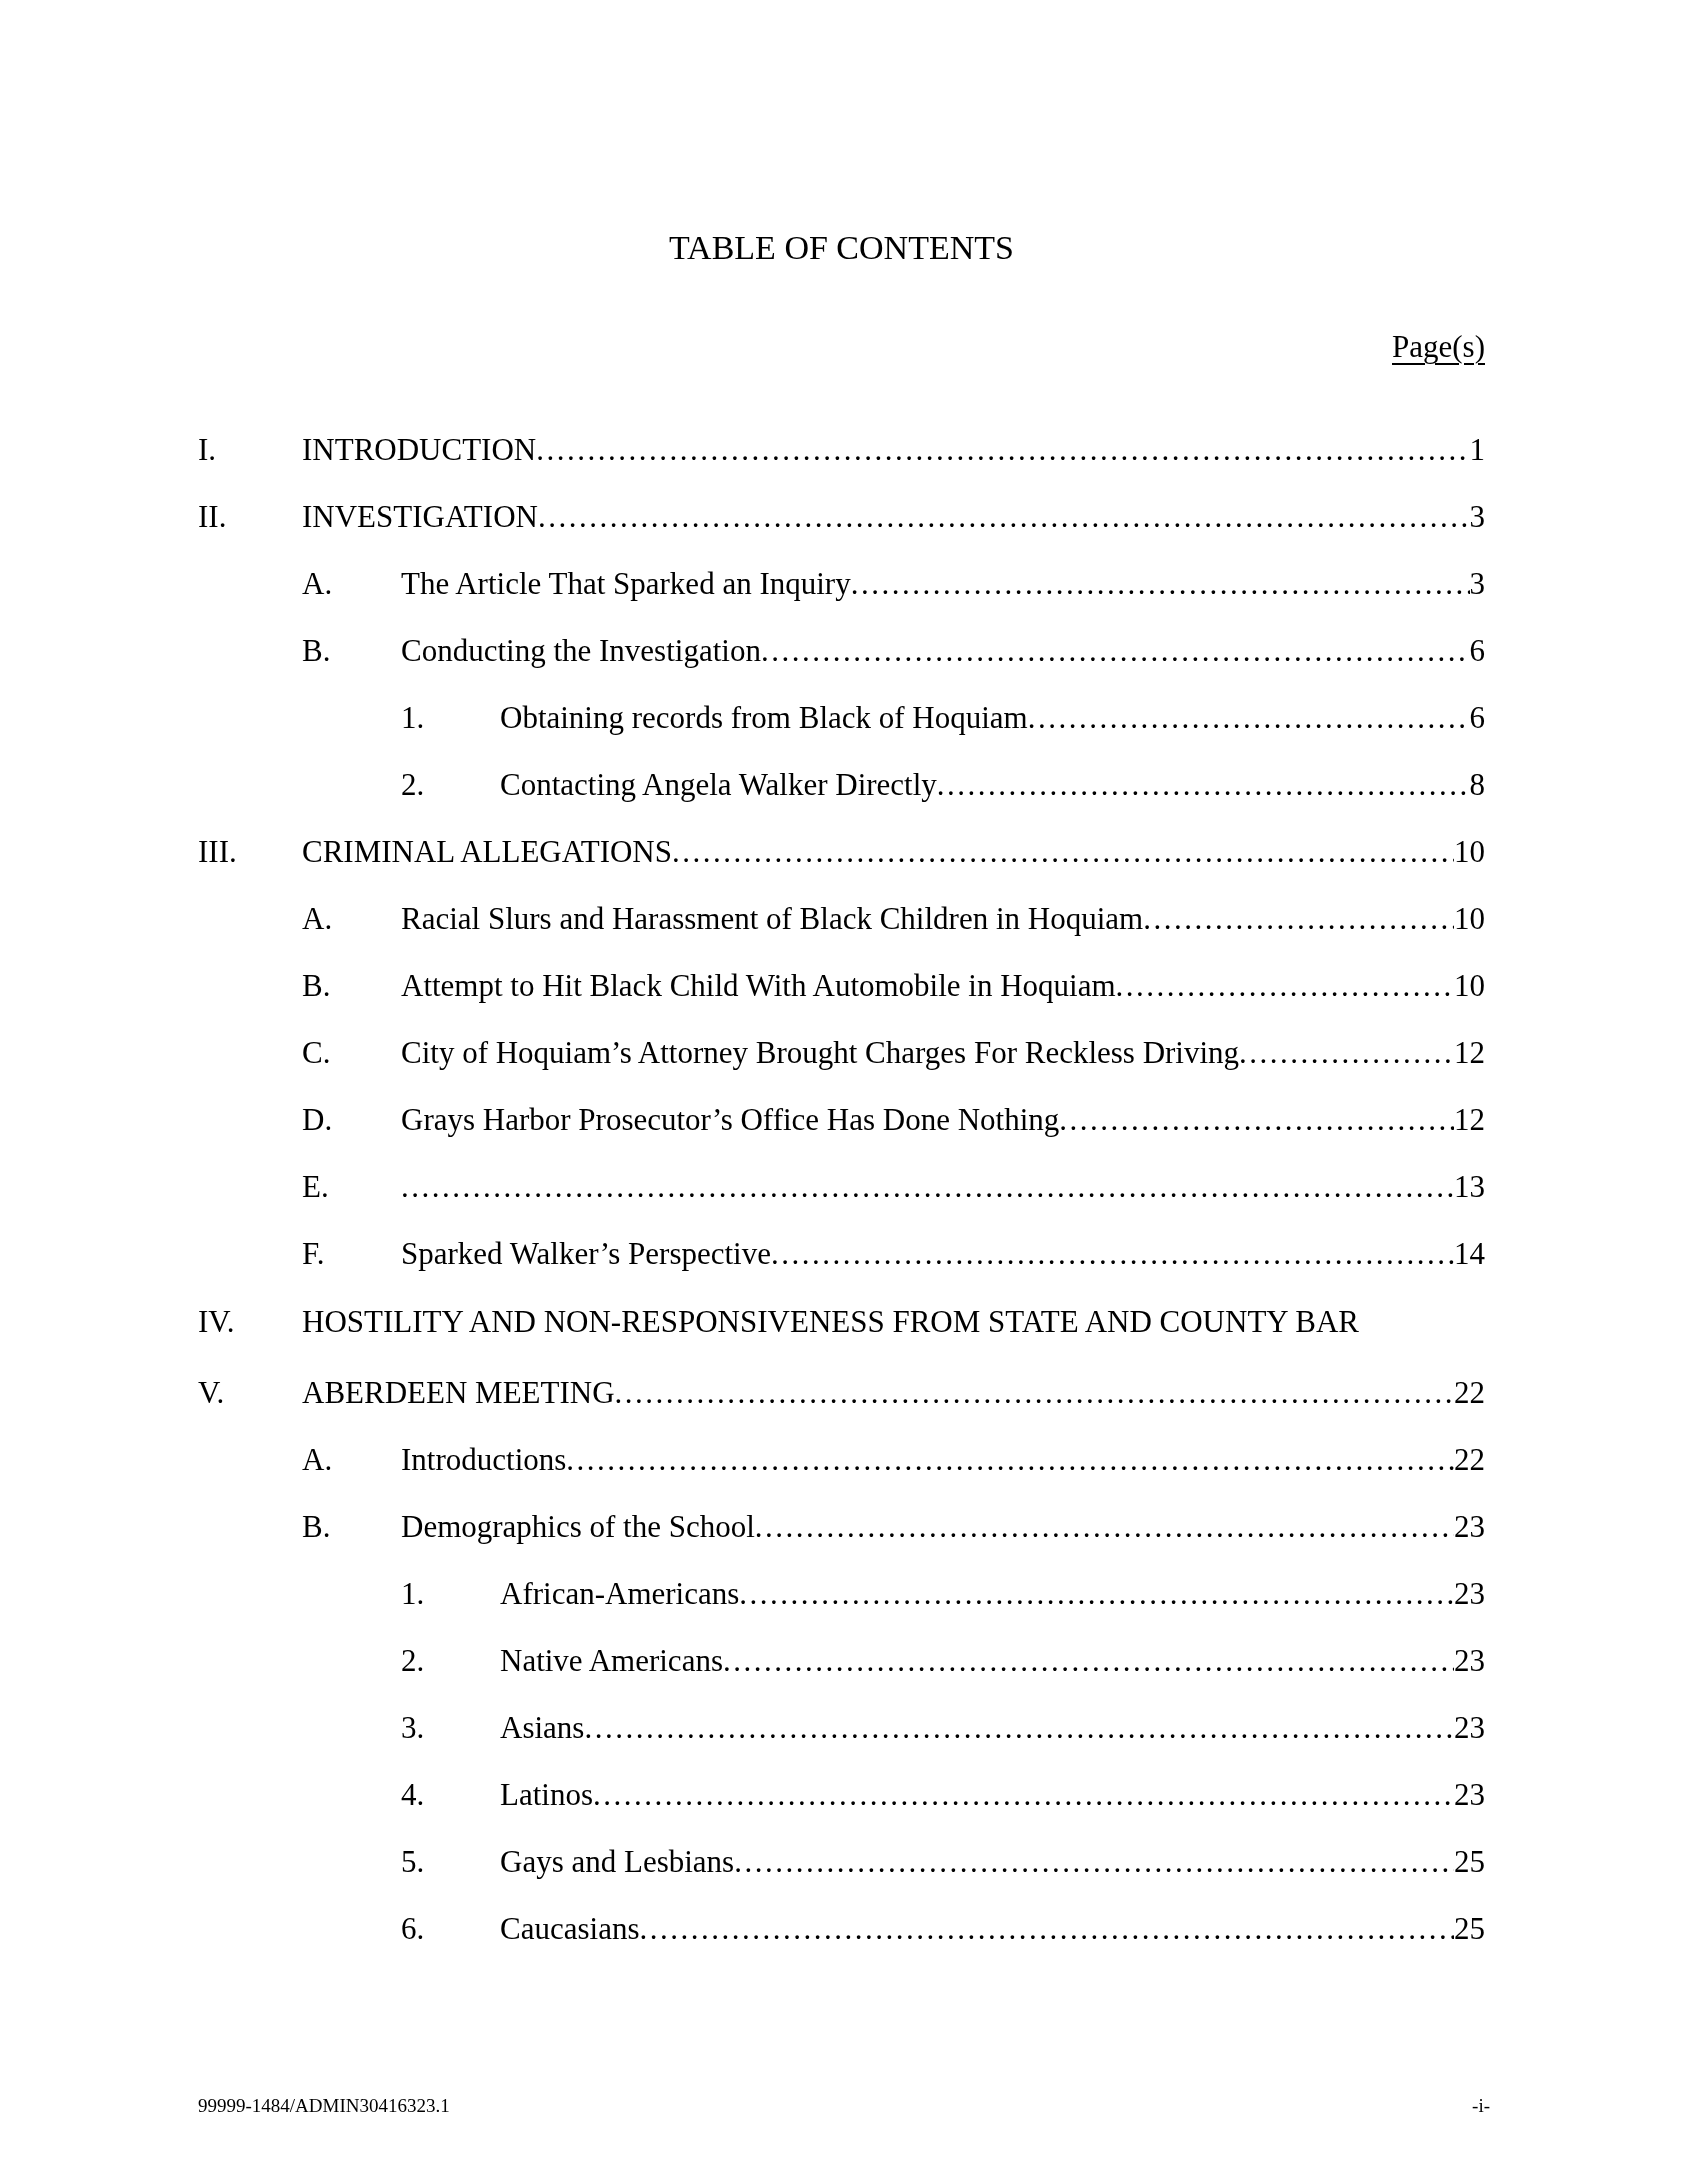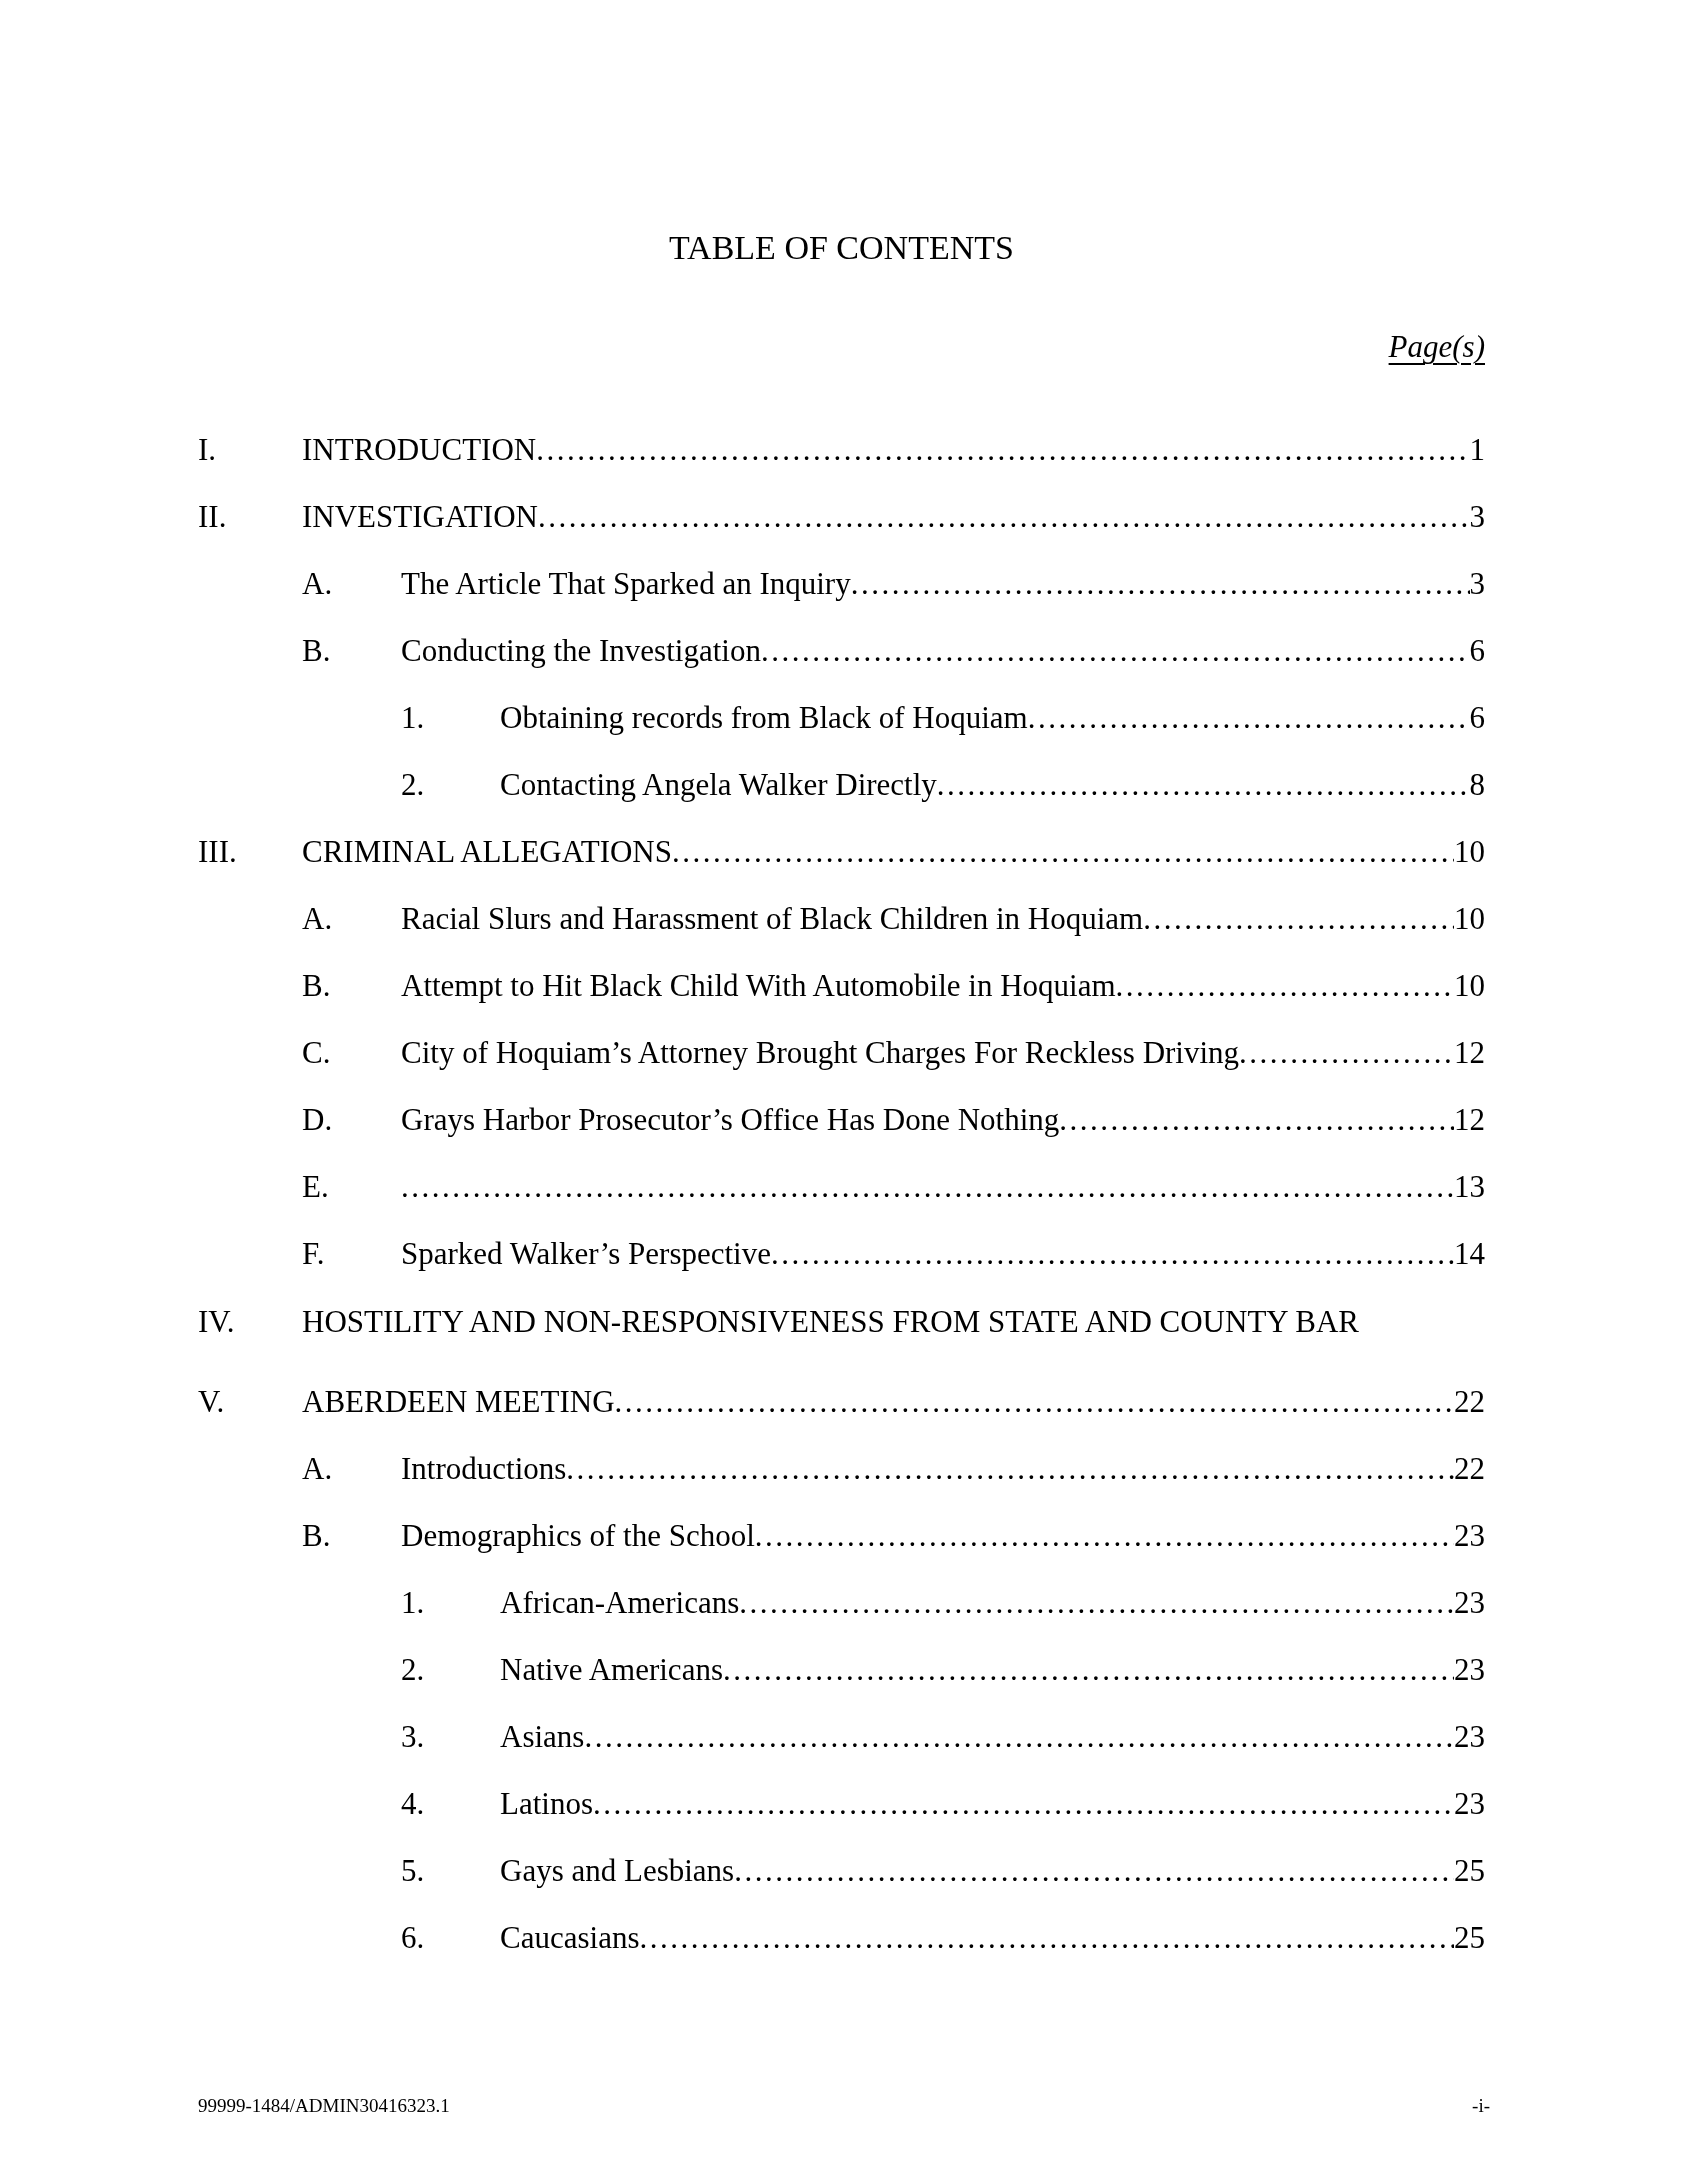--- a/index.html
+++ b/index.html
@@ -21,21 +21,20 @@
     font-weight: 400;
     font-size: 34px;
     line-height: 40px;
     margin: 0;
   }
 
   .pages-header {
     text-align: right;
     margin-top: 61px;
     line-height: 36px;
-    font-style: italic;
   }
   .pages-header .underlined {
     text-decoration: underline;
     text-decoration-thickness: 2px;
     text-underline-offset: 6px;
   }
 
   .toc { margin-top: 67px; }
 
   .toc-row {
@@ -54,21 +53,21 @@
     min-width: 0;
     overflow: hidden;
     white-space: nowrap;
   }
   .dots::after {
     content: "................................................................................................................................................................";
     letter-spacing: 2.5px;
   }
   .pagenum { white-space: nowrap; }
 
-  .toc-block { margin-bottom: 43px; }
+  .toc-block { margin-bottom: 34px; }
   .toc-line {
     display: flex;
     align-items: baseline;
     line-height: 38px;
   }
   .toc-line.cont { padding-left: 104px; }
 
   .footer {
     position: absolute;
     top: 2091px;

